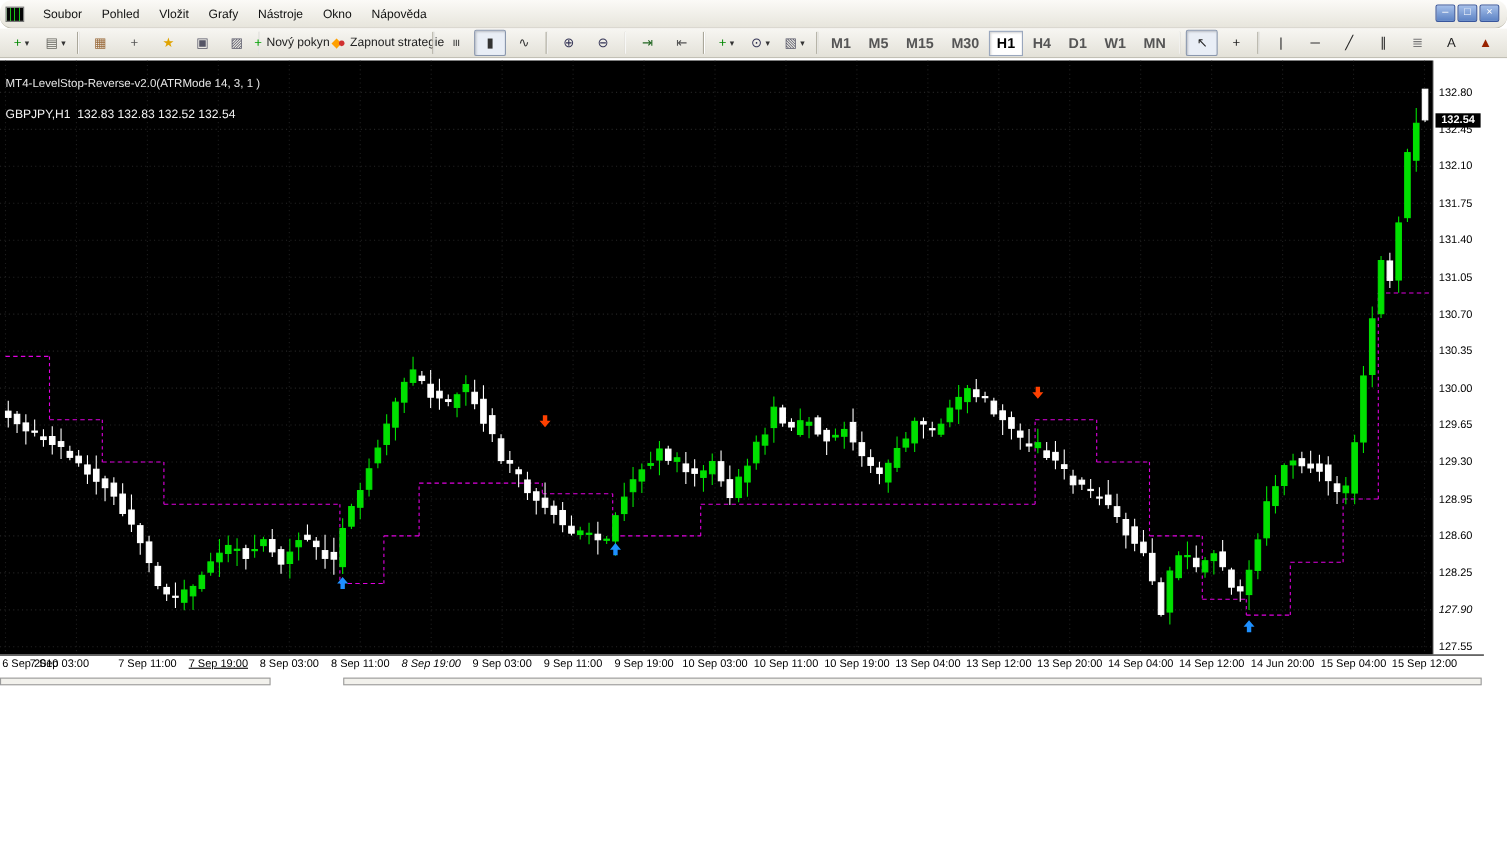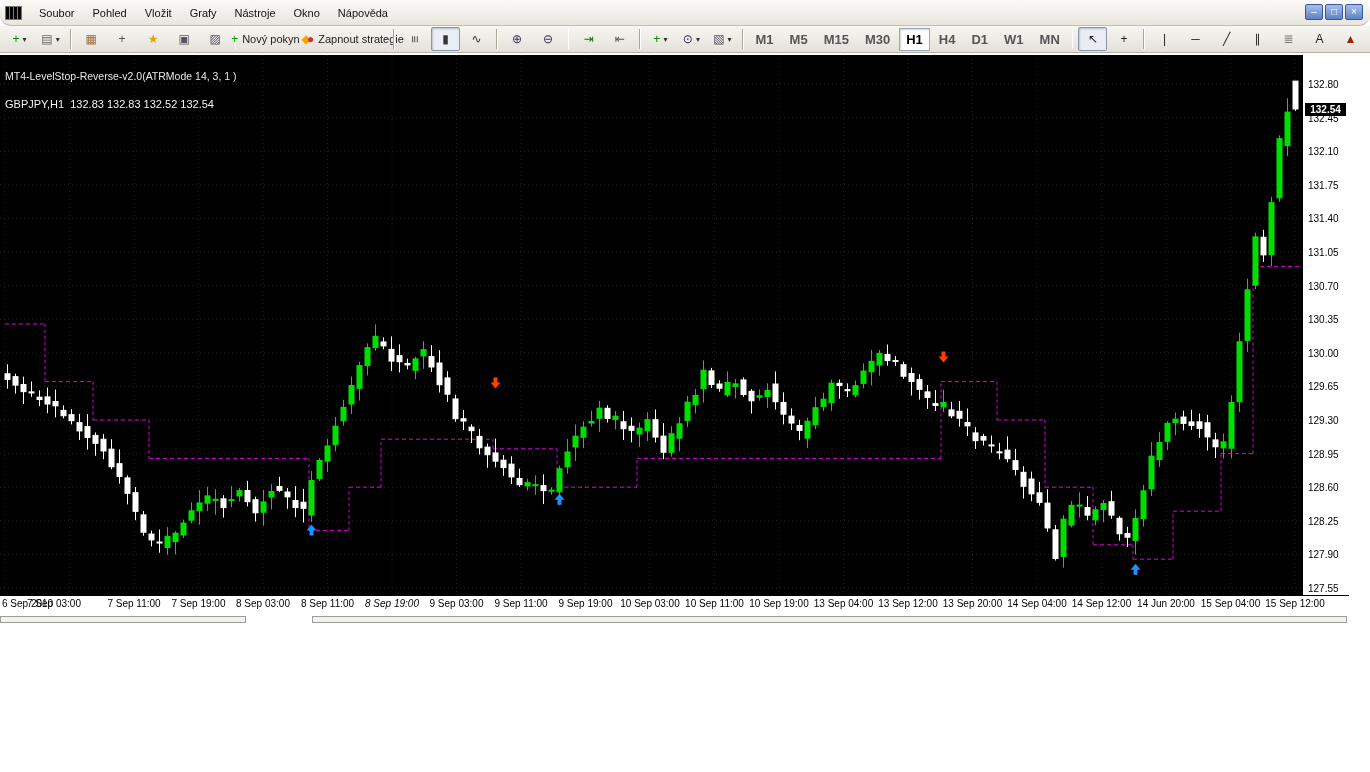--- a/index.html
+++ b/index.html
@@ -603,28 +603,28 @@
         <div class="plabel" style="top: 158.4px;">131.40</div>
         <div class="plabel" style="top: 192px;">131.05</div>
         <div class="plabel" style="top: 225.6px;">130.70</div>
         <div class="plabel" style="top: 259.2px;">130.35</div>
         <div class="plabel" style="top: 292.8px;">130.00</div>
         <div class="plabel" style="top: 326.4px;">129.65</div>
         <div class="plabel" style="top: 360px;">129.30</div>
         <div class="plabel" style="top: 393.6px;">128.95</div>
         <div class="plabel" style="top: 427.2px;">128.60</div>
         <div class="plabel" style="top: 460.8px;">128.25</div>
-        <div class="plabel" style="top: 494.4px;">127.90</div>
+        <div class="plabel" style="top: 494.4px; font-style: italic;">127.90</div>
         <div class="plabel" style="top: 528px;">127.55</div>
       </div>
     <div class="taxis" id="taxis">
         <div class="tmlabel first" style="left: 2px;">6 Sep 2010</div>
         <div class="tmlabel" style="left: 54px;">7 Sep 03:00</div>
         <div class="tmlabel" style="left: 134px;">7 Sep 11:00</div>
-        <div class="tmlabel" style="left: 198.5px;">7 Sep 19:00</div>
+        <div class="tmlabel" style="left: 198.5px; text-decoration: underline;">7 Sep 19:00</div>
         <div class="tmlabel" style="left: 263px;">8 Sep 03:00</div>
         <div class="tmlabel" style="left: 327.5px;">8 Sep 11:00</div>
         <div class="tmlabel" style="left: 392px; font-style: italic;">8 Sep 19:00</div>
         <div class="tmlabel" style="left: 456.5px;">9 Sep 03:00</div>
         <div class="tmlabel" style="left: 521px;">9 Sep 11:00</div>
         <div class="tmlabel" style="left: 585.5px;">9 Sep 19:00</div>
         <div class="tmlabel" style="left: 650px; text-align: center;">10 Sep 03:00</div>
         <div class="tmlabel" style="left: 714.5px;">10 Sep 11:00</div>
         <div class="tmlabel" style="left: 779px;">10 Sep 19:00</div>
         <div class="tmlabel" style="left: 843.5px;">13 Sep 04:00</div>

